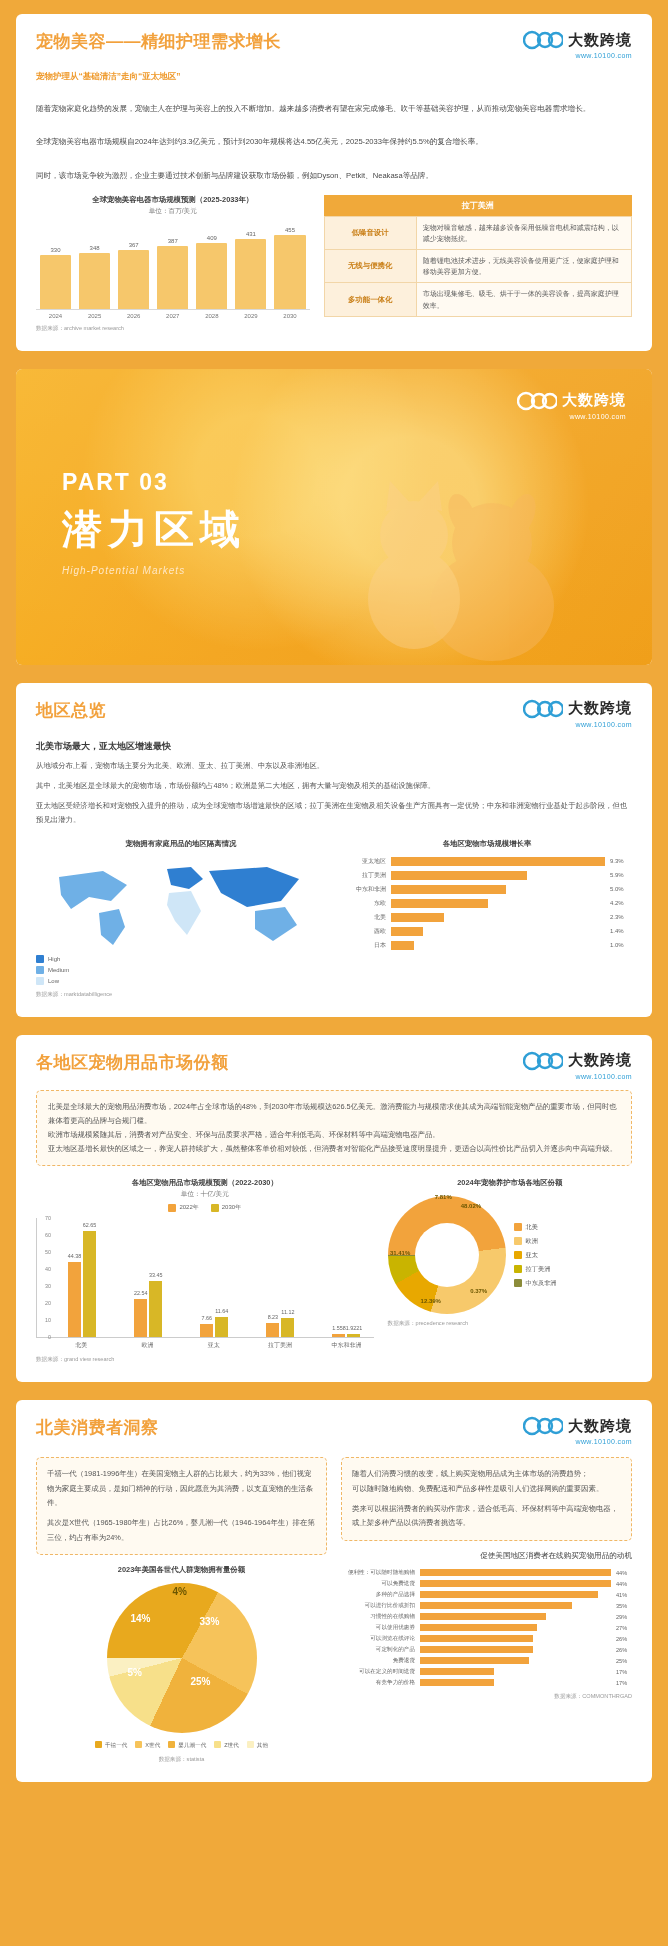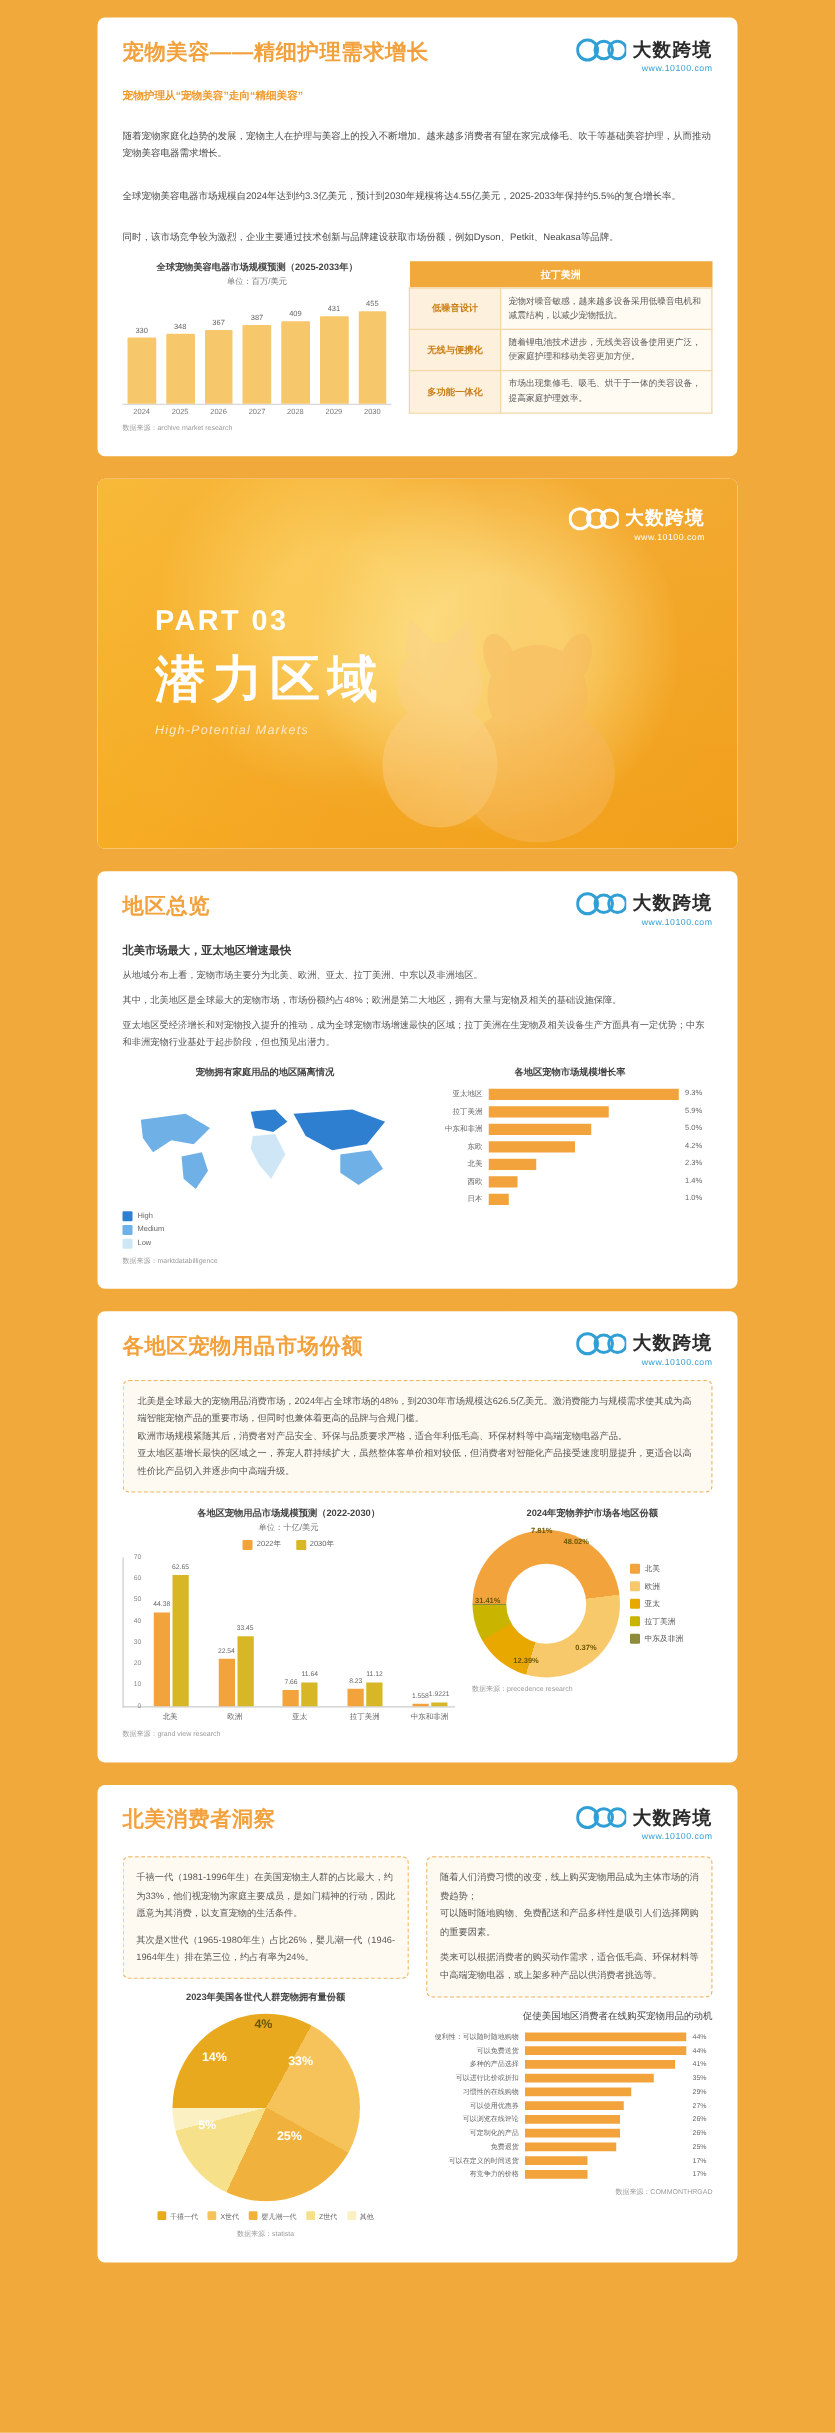--- a/index.html
+++ b/index.html
@@ -4,21 +4,21 @@
 <style>
   * { box-sizing: border-box; margin: 0; padding: 0; }
   body {
     width: 668px;
     font-family: "Liberation Sans", sans-serif;
     background: #f0a93a;
     color: #333;
   }
   .deck { width: 668px; padding: 14px 0 20px 0; display: flex; flex-direction: column; gap: 18px; }
   .slide {
-    width: 512px;
+    width: 636px;
     margin: 0 auto;
     background: #ffffff;
     border-radius: 6px;
     position: relative;
     overflow: hidden;
   }
   .slide-pad { padding: 16px 20px 18px 20px; }
 
   
   .slide-head { display: flex; align-items: flex-start; justify-content: space-between; }
@@ -157,21 +157,21 @@
                 <circle cx="33" cy="10" r="7" fill="none" stroke="#2f9fd6" stroke-width="2.4"></circle>
               </svg>
             </span>
             <span class="brand-name">大数跨境</span>
           </div>
           <div class="brand-url">www.10100.com</div>
         </div>
       </div>
 
       <div class="s1-body">
-        <div class="s1-lead">宠物护理从“宠物美容”走向“精细美容”</div>
+        <div class="s1-lead">宠物护理从“基础清洁”走向“亚太地区”</div>
         <div class="s1-p">随着宠物家庭化趋势的发展，宠物主人在护理与美容上的投入不断增加。越来越多消费者有望在家完成修毛、吹干等基础美容护理，从而推动宠物美容电器需求增长。</div>
         <div class="s1-p">全球宠物美容电器市场规模自2024年达到约3.3亿美元，预计到2030年规模将达4.55亿美元，2025-2033年保持约5.5%的复合增长率。</div>
         <div class="s1-p">同时，该市场竞争较为激烈，企业主要通过技术创新与品牌建设获取市场份额，例如Dyson、Petkit、Neakasa等品牌。</div>
 
         <div class="s1-cols">
           <div class="s1-left">
             <div class="chart-caption">全球宠物美容电器市场规模预测（2025-2033年）</div>
             <div class="chart-sub">单位：百万/美元</div>
             <div class="bar-chart-1" id="s1bars">
                 <div class="bc1-col">

